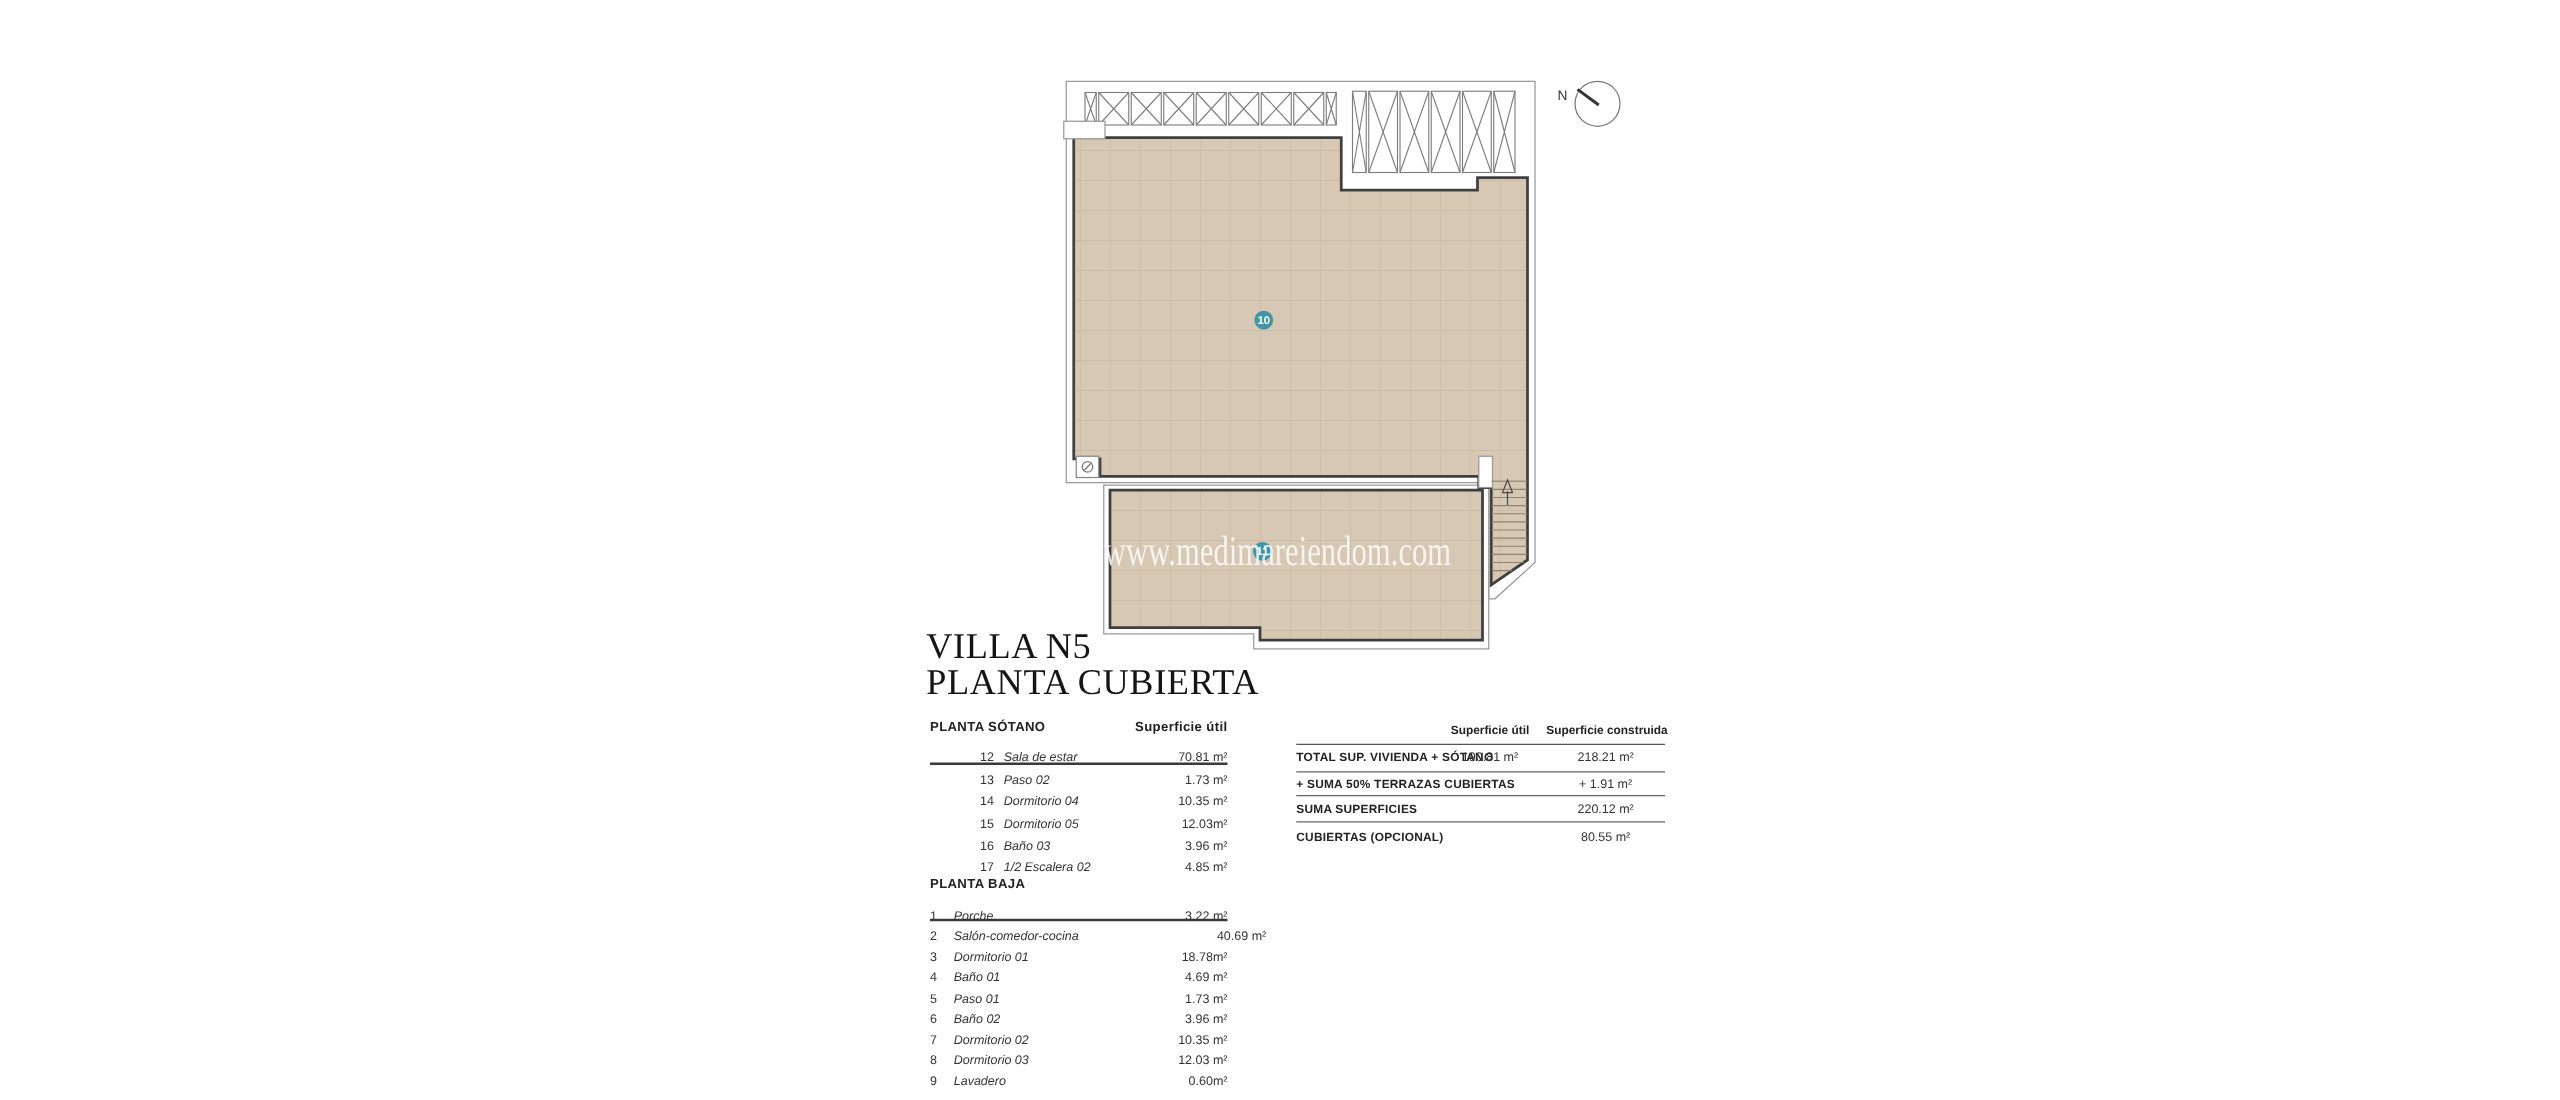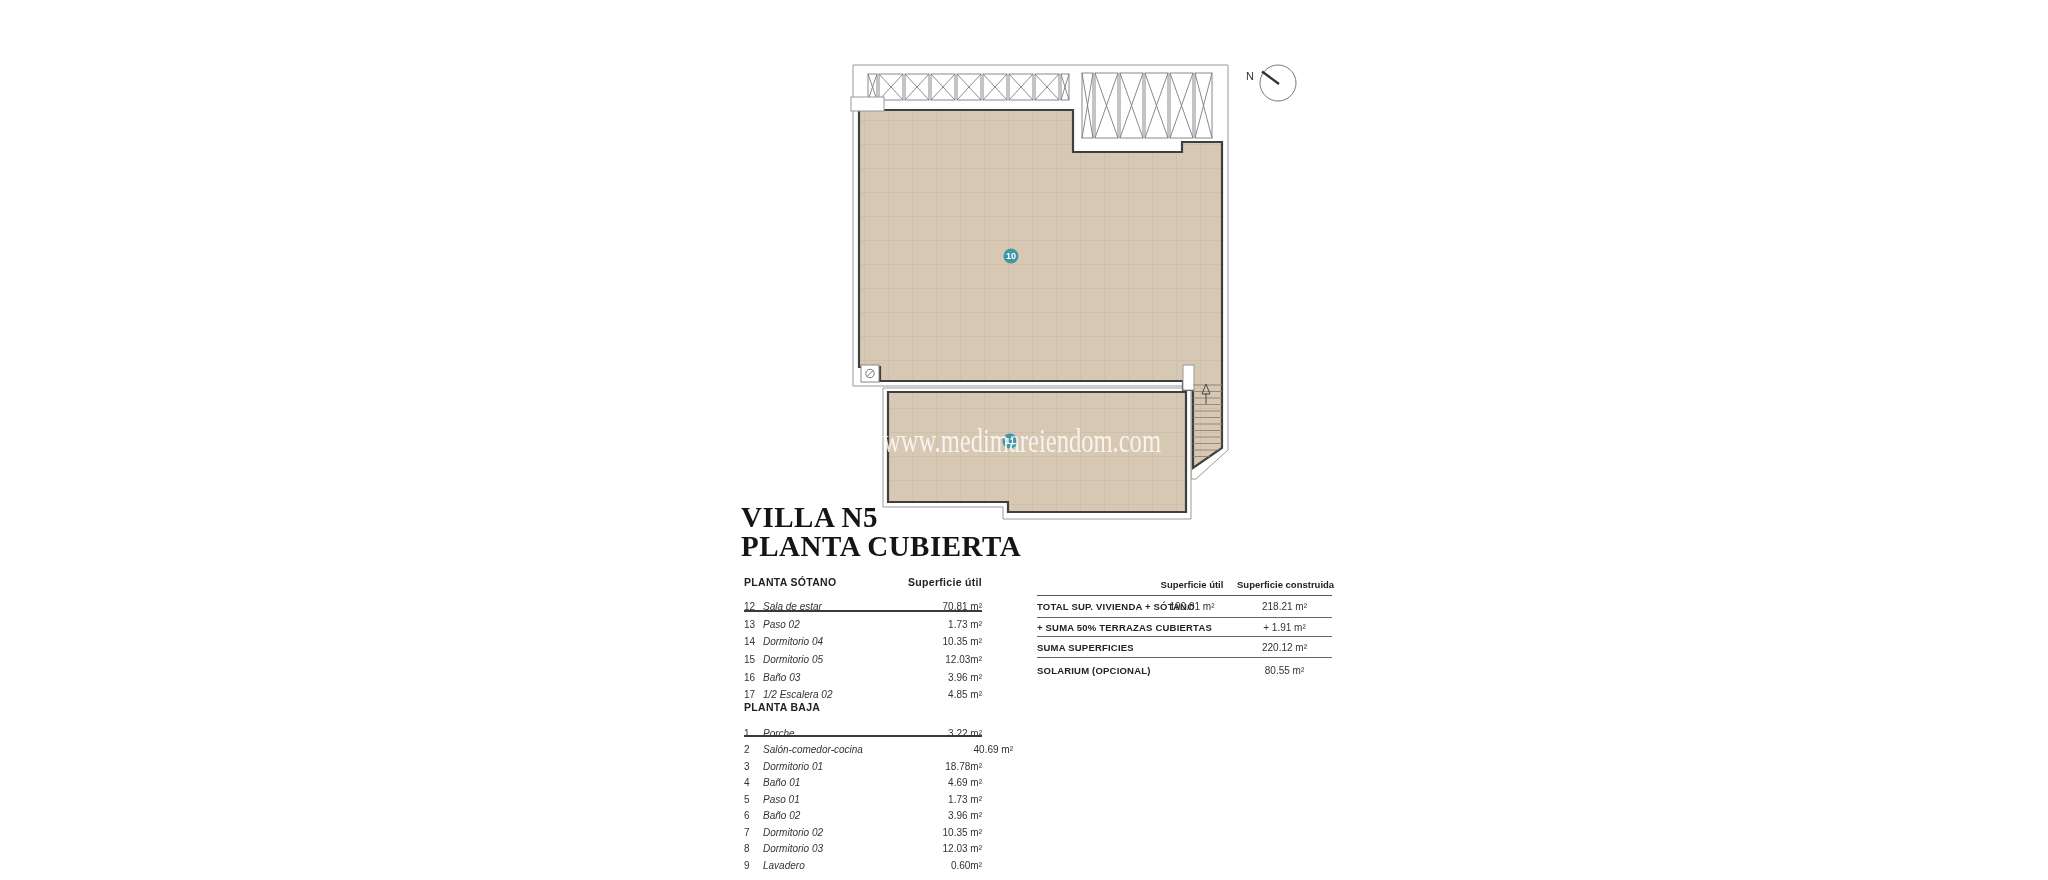--- a/index.html
+++ b/index.html
@@ -1,27 +1,27 @@
 <!DOCTYPE html>
 <html><head>
 <meta charset="utf-8">
 <style>
   html,body{margin:0;padding:0;background:#fff;}
   .sheet{position:relative;width:2048px;height:880px;background:#ffffff;overflow:hidden;
          font-family:"Liberation Sans",sans-serif;color:#2e2e2e;}
   .plan-svg{position:absolute;left:830px;top:40px;width:520px;height:510px;}
   .title{position:absolute;left:741px;top:503px;font-family:"Liberation Serif","DejaVu Serif",serif;
-         font-weight:bold;font-size:29px;line-height:29px;color:#151515;letter-spacing:.5px;}
+         font-weight:normal;font-size:29px;line-height:29px;color:#151515;letter-spacing:.5px;}
   
   .sec-header{position:absolute;left:744px;width:238px;display:flex;justify-content:space-between;
               align-items:flex-end;font-weight:bold;font-size:10.5px;color:#222;
               border-bottom:2px solid #3a3a3a;padding-bottom:22px;letter-spacing:.3px;}
   .rows{position:absolute;left:744px;width:238px;}
   .rowL{display:flex;align-items:center;}
-  .rows-sotano .rowL{height:17.6px;}
+  .rows-sotano .rowL{height:17.6px;margin-left:40px;}
   .rows-baja .rowL{height:16.5px;}
   .rowL .num{width:19px;font-size:10px;color:#333;}
   .rowL .name{flex:1;font-size:10px;color:#333;font-style:italic;}
   .rowL .val{text-align:right;font-size:10px;color:#333;white-space:nowrap;}
   .rowL .val-wide{margin-right:-31px;}
   
   .rtable{position:absolute;left:1037px;top:573px;width:295px;font-size:10px;}
   .rrow{display:grid;grid-template-columns:110px 90px 95px;align-items:center;}
   .rrow .lbl{font-weight:bold;font-size:9.5px;color:#222;white-space:nowrap;letter-spacing:.2px;}
   .rrow .c{ text-align:center;white-space:nowrap;color:#333;}
@@ -268,19 +268,19 @@
       <span class="lbl">+ SUMA 50% TERRAZAS CUBIERTAS</span>
       <span class="c"></span>
       <span class="c">+ 1.91 m²</span>
     </div>
     <div class="rrow r3">
       <span class="lbl">SUMA SUPERFICIES</span>
       <span class="c"></span>
       <span class="c">220.12 m²</span>
     </div>
     <div class="rrow r4">
-      <span class="lbl">SOLARIUM (OPCIONAL)</span>
+      <span class="lbl">CUBIERTAS (OPCIONAL)</span>
       <span class="c"></span>
       <span class="c">80.55 m²</span>
     </div>
   </div>
 
 </div>
 
 </body></html>

